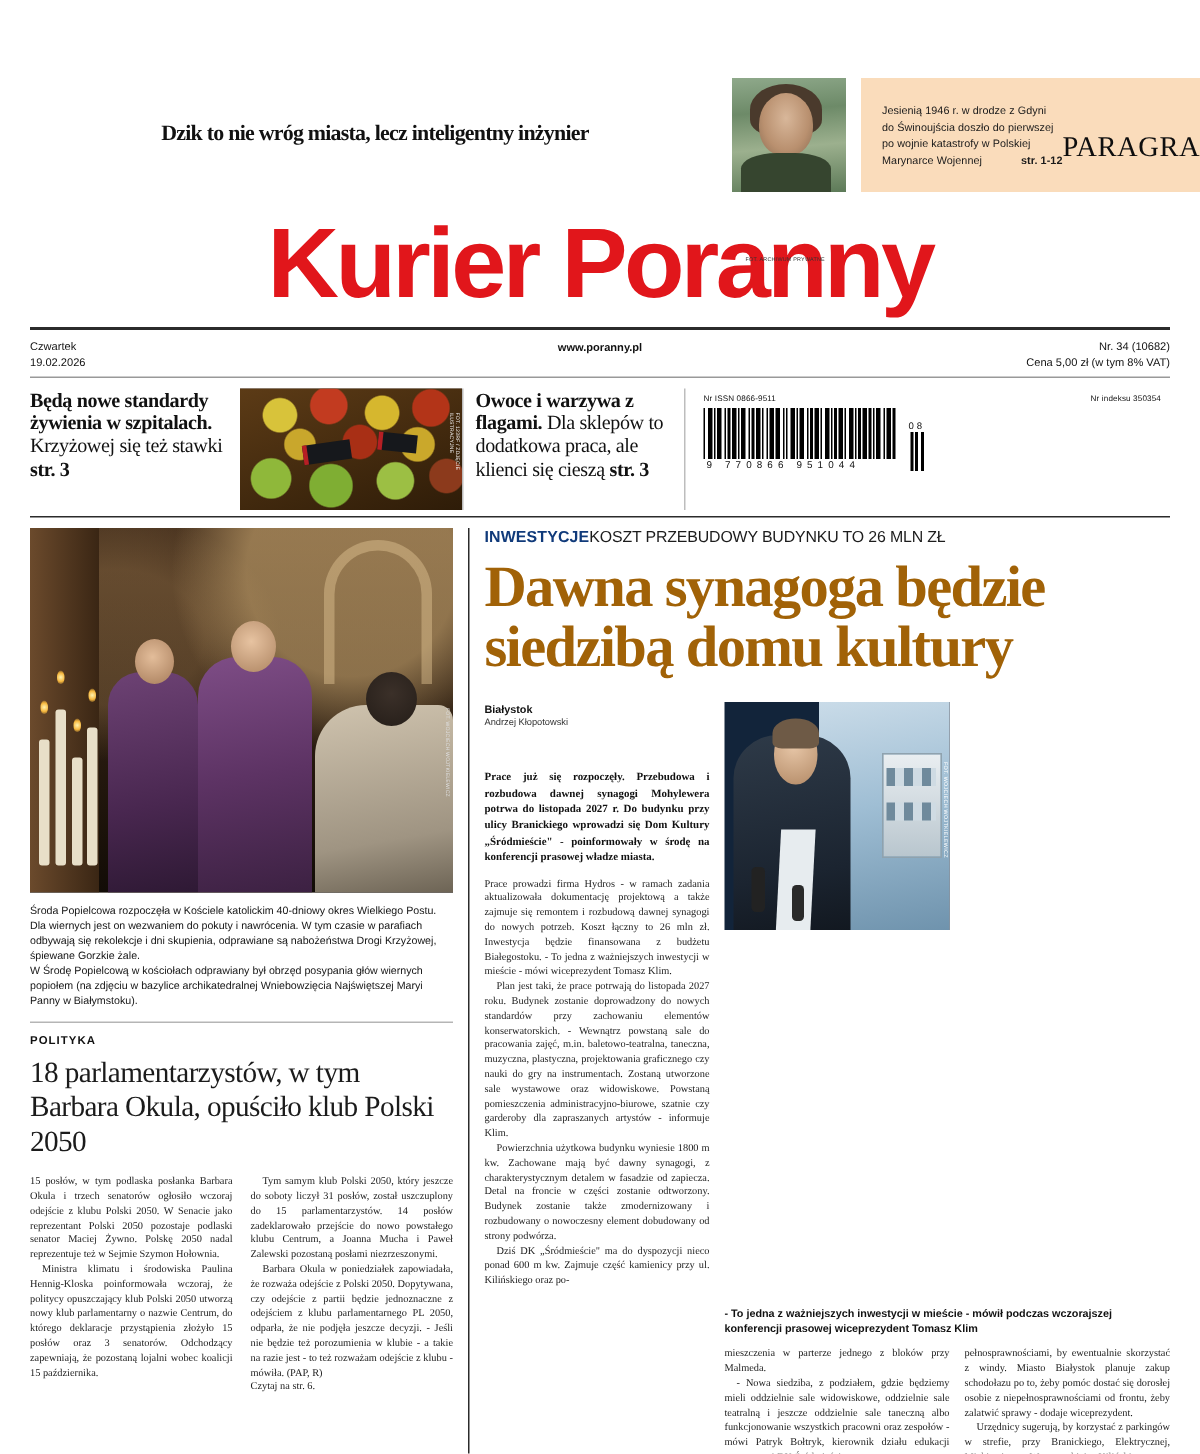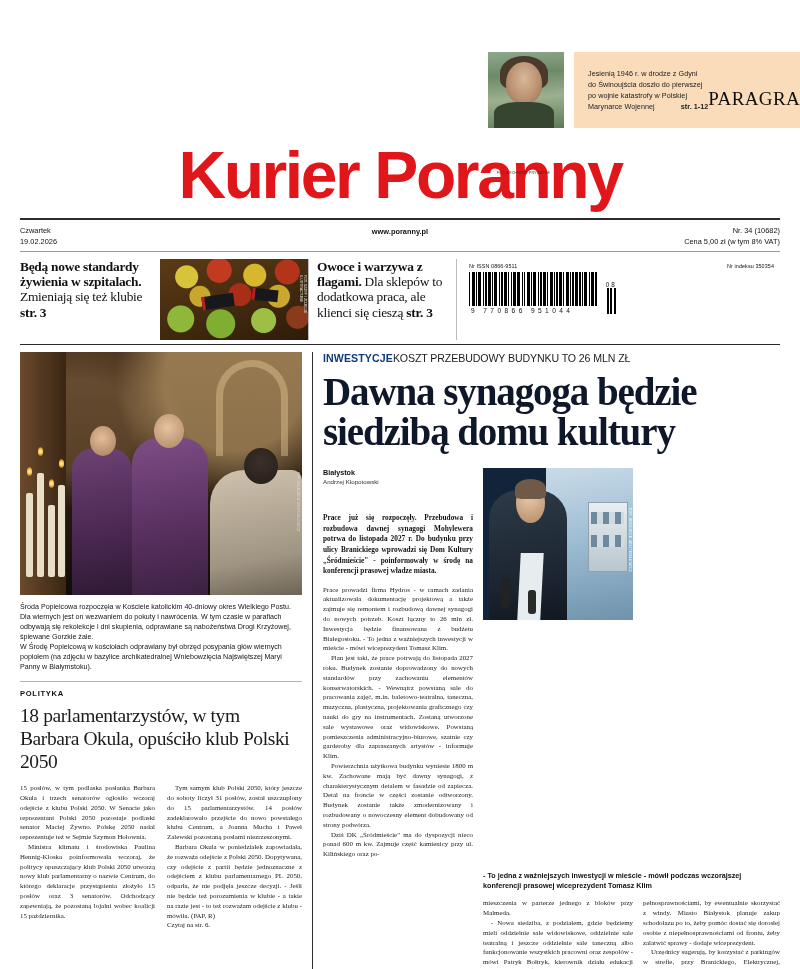--- a/index.html
+++ b/index.html
@@ -265,21 +265,21 @@
 
   
   .inv-kicker {
     font-family:"Liberation Sans", sans-serif; font-size: 10.6px;
     letter-spacing: -0.1px; color:#1c1c1c; white-space: nowrap;
   }
   .inv-kicker .blue { color:#103a7a; font-weight:bold; letter-spacing:.1px; }
   .inv-title {
     font-family:"Liberation Serif", serif; font-weight:bold;
     font-size: 39px; line-height: 1.03; letter-spacing: -1.1px;
-    margin-top: 8px; color:#0f172a;
+    margin-top: 8px; color:#a16207;
   }
 
   .inv-body { display:flex; margin-top: 16px; gap: 10px; }
   .inv-c1 { flex: 0 0 150px; }
   .inv-c2 { flex: 0 0 150px; }
   .inv-c3 { flex: 1; }
 
   .place { font-family:"Liberation Sans", sans-serif; font-weight:bold; font-size:7.2px; }
   .author { font-family:"Liberation Sans", sans-serif; font-size:6.2px; color:#333; margin-top:1px; }
   .lead-para {
@@ -355,20 +355,21 @@
   }
 </style>
 </head>
 <body>
 
 <div class="page">
 
   <div class="top-strip">
 
     <div class="promo-left">
+      <div class="l1">Dzik to nie wróg miasta, lecz inteligentny inżynier</div>
     </div>
 
     <div class="promo-photo">
       <div class="hair"></div>
       <div class="face"></div>
       <div class="body"></div>
     </div>
 
     <div class="promo-right">
       <div class="blurb">
@@ -399,21 +400,21 @@
     <div class="ib-right">
       <div>Nr. 34 (10682)</div>
       <div>Cena 5,00 zł (w tym 8% VAT)</div>
     </div>
   </div>
   <div class="infobar-rule"></div>
 
   <div class="teasers">
 
     <div class="t-col t1">
-      <div class="t-head"><b>Będą nowe standardy żywienia w szpitalach.</b><span> Zmieniają się też klubie </span><span class="pg">str. 3</span></div>
+      <div class="t-head"><b>Będą nowe standardy żywienia w szpitalach.</b><span> Krzyżowej się też stawki </span><span class="pg">str. 3</span></div>
     </div>
 
     <div class="t-photo">
       <div class="fruitbg"></div>
       <div class="tag1"></div>
       <div class="tag2"></div>
       <div class="teaser-credit">FOT. 123RF / ZDJĘCIE ILUSTRACYJNE</div>
     </div>
 
     <div class="t-col t2">

